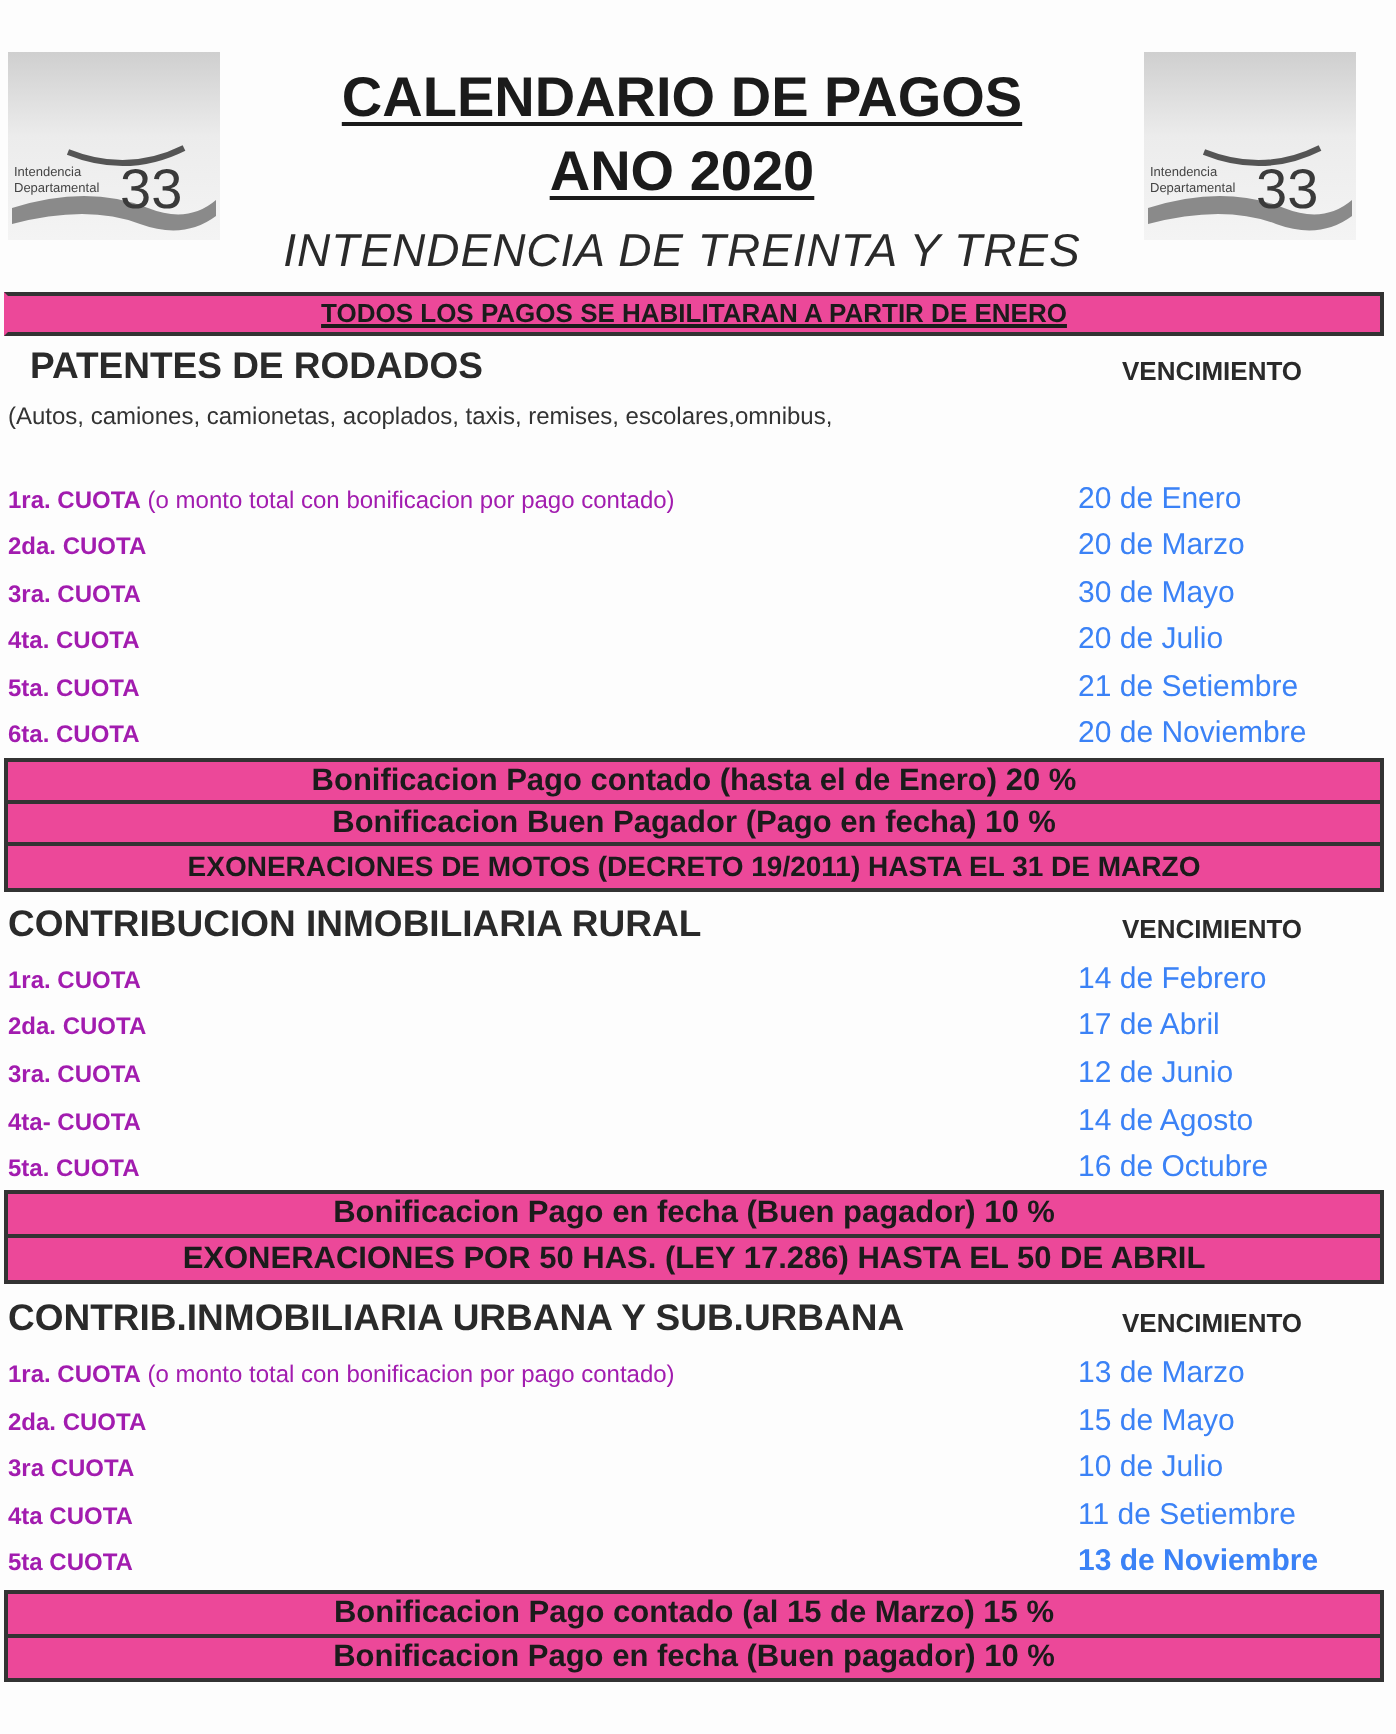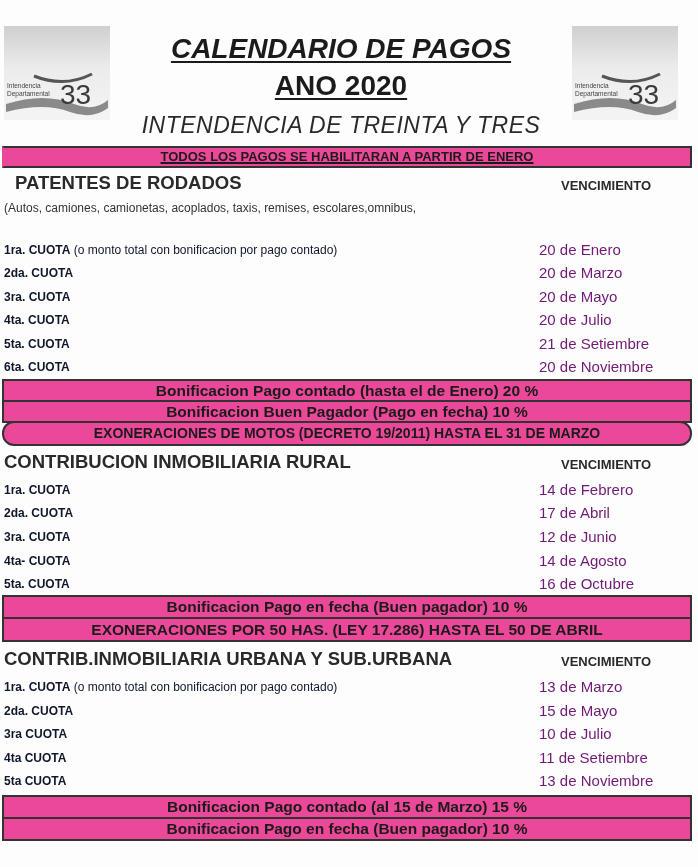--- a/index.html
+++ b/index.html
@@ -12,50 +12,50 @@
       background: linear-gradient(180deg, #cfcfcf 0%, #ececec 45%, #f4f4f4 100%);
     }
     .logo.left { left: 4px; }
     .logo.right { left: 572px; }
     .logo svg { display: block; }
     .title {
       position: absolute; left: 110px; width: 462px; text-align: center;
       font-weight: bold; font-size: 28px; letter-spacing: 0px; color: #1b1b1b;
     }
     .title span { text-decoration: underline; text-decoration-thickness: 2px; text-underline-offset: 3px; }
-    .t1 { top: 33px; font-style: italic; }
+    .t1 { top: 33px; }
     .t2 { top: 70px; }
     .subtitle {
       position: absolute; left: 110px; width: 462px; top: 112px; text-align: center;
       font-style: italic; font-size: 23px; color: #2a2a2a; letter-spacing: 0.5px;
     }
     .box {
       position: absolute; left: 2px; width: 690px; border: 2px solid #333;
       box-sizing: border-box; text-align: center; font-weight: bold; color: #1b1b1b;
       background: #ec4899;
     }
     .box.banner { top: 146px; height: 22px; font-size: 13px; line-height: 18px; border-left-color: transparent; }
     .box.banner span { text-decoration: underline; text-decoration-thickness: 2px; }
     .box.b15 { font-size: 15.5px; }
-    .box.b14 { font-size: 14px; border-radius: 12px; }
+    .box.b14 { font-size: 14px; }
     .sec-title {
       position: absolute; left: 4px; font-weight: bold; font-size: 18.5px; color: #2a2a2a;
     }
     .venc {
       position: absolute; left: 561px; font-weight: bold; font-size: 13px; color: #2a2a2a;
     }
     .desc {
       position: absolute; left: 4px; font-size: 12px; color: #333; line-height: 21px;
     }
     .row-label {
-      position: absolute; left: 4px; font-size: 12px; color: #0f172a;
+      position: absolute; left: 4px; font-size: 12px; color: #a21caf;
     }
     .row-label b { font-weight: bold; }
     .row-date {
-      position: absolute; left: 539px; font-size: 15px; color: #701a75;
+      position: absolute; left: 539px; font-size: 15px; color: #3b82f6;
     }
   </style>
 </head>
 <body>
 
 <div class="logo left">
   <svg width="106" height="94" viewBox="0 0 106 94">
     <path d="M30 50 Q60 62 88 48" stroke="#555" stroke-width="3" fill="none"></path>
     <path d="M2 78 Q40 66 70 78 Q90 86 104 74 L104 82 Q88 94 66 86 Q40 76 2 86 Z" fill="#8a8a8a"></path>
     <text x="3" y="62" font-size="6.5" font-family="Liberation Sans, sans-serif" fill="#444">Intendencia</text>
@@ -82,21 +82,21 @@
 <div class="venc" style="top:178px;">VENCIMIENTO</div>
 <div class="desc" style="top:198px;">
   <div>(Autos, camiones, camionetas, acoplados, taxis, remises, escolares,omnibus,</div>
 </div>
 
 <div class="row-label" style="top:243px;"><b>1ra. CUOTA</b><span> (o monto total con bonificacion por pago contado)</span></div>
 <div class="row-date" style="top:241px;">20 de Enero</div>
 <div class="row-label" style="top:266px;"><b>2da. CUOTA</b></div>
 <div class="row-date" style="top:264px;">20 de Marzo</div>
 <div class="row-label" style="top:290px;"><b>3ra. CUOTA</b></div>
-<div class="row-date" style="top:288px;">20 de Mayo</div>
+<div class="row-date" style="top:288px;">30 de Mayo</div>
 <div class="row-label" style="top:313px;"><b>4ta. CUOTA</b></div>
 <div class="row-date" style="top:311px;">20 de Julio</div>
 <div class="row-label" style="top:337px;"><b>5ta. CUOTA</b></div>
 <div class="row-date" style="top:335px;">21 de Setiembre</div>
 <div class="row-label" style="top:360px;"><b>6ta. CUOTA</b></div>
 <div class="row-date" style="top:358px;">20 de Noviembre</div>
 
 <div class="box b15" style="top:379px; height:34px; line-height:19px;">Bonificacion Pago contado (hasta el de Enero) 20 %</div>
 <div class="box b15" style="top:400px; height:23px; line-height:19px;">Bonificacion Buen Pagador (Pago en fecha) 10 %</div>
 <div class="box b14" style="top:421px; height:25px; line-height:21px;">EXONERACIONES DE MOTOS (DECRETO 19/2011) HASTA EL 31 DE MARZO</div>
@@ -123,16 +123,16 @@
 
 <div class="row-label" style="top:680px;"><b>1ra. CUOTA</b><span> (o monto total con bonificacion por pago contado)</span></div>
 <div class="row-date" style="top:678px;">13 de Marzo</div>
 <div class="row-label" style="top:704px;"><b>2da. CUOTA</b></div>
 <div class="row-date" style="top:702px;">15 de Mayo</div>
 <div class="row-label" style="top:727px;"><b>3ra CUOTA</b></div>
 <div class="row-date" style="top:725px;">10 de Julio</div>
 <div class="row-label" style="top:751px;"><b>4ta CUOTA</b></div>
 <div class="row-date" style="top:749px;">11 de Setiembre</div>
 <div class="row-label" style="top:774px;"><b>5ta CUOTA</b></div>
-<div class="row-date" style="top:772px;">13 de Noviembre</div>
+<div class="row-date" style="top:772px;font-weight:bold;">13 de Noviembre</div>
 
 <div class="box b15" style="top:795px; height:24px; line-height:20px;">Bonificacion Pago contado (al 15 de Marzo) 15 %</div>
 <div class="box b15" style="top:817px; height:24px; line-height:20px;">Bonificacion Pago en fecha (Buen pagador) 10 %</div>
 
 </body></html>

